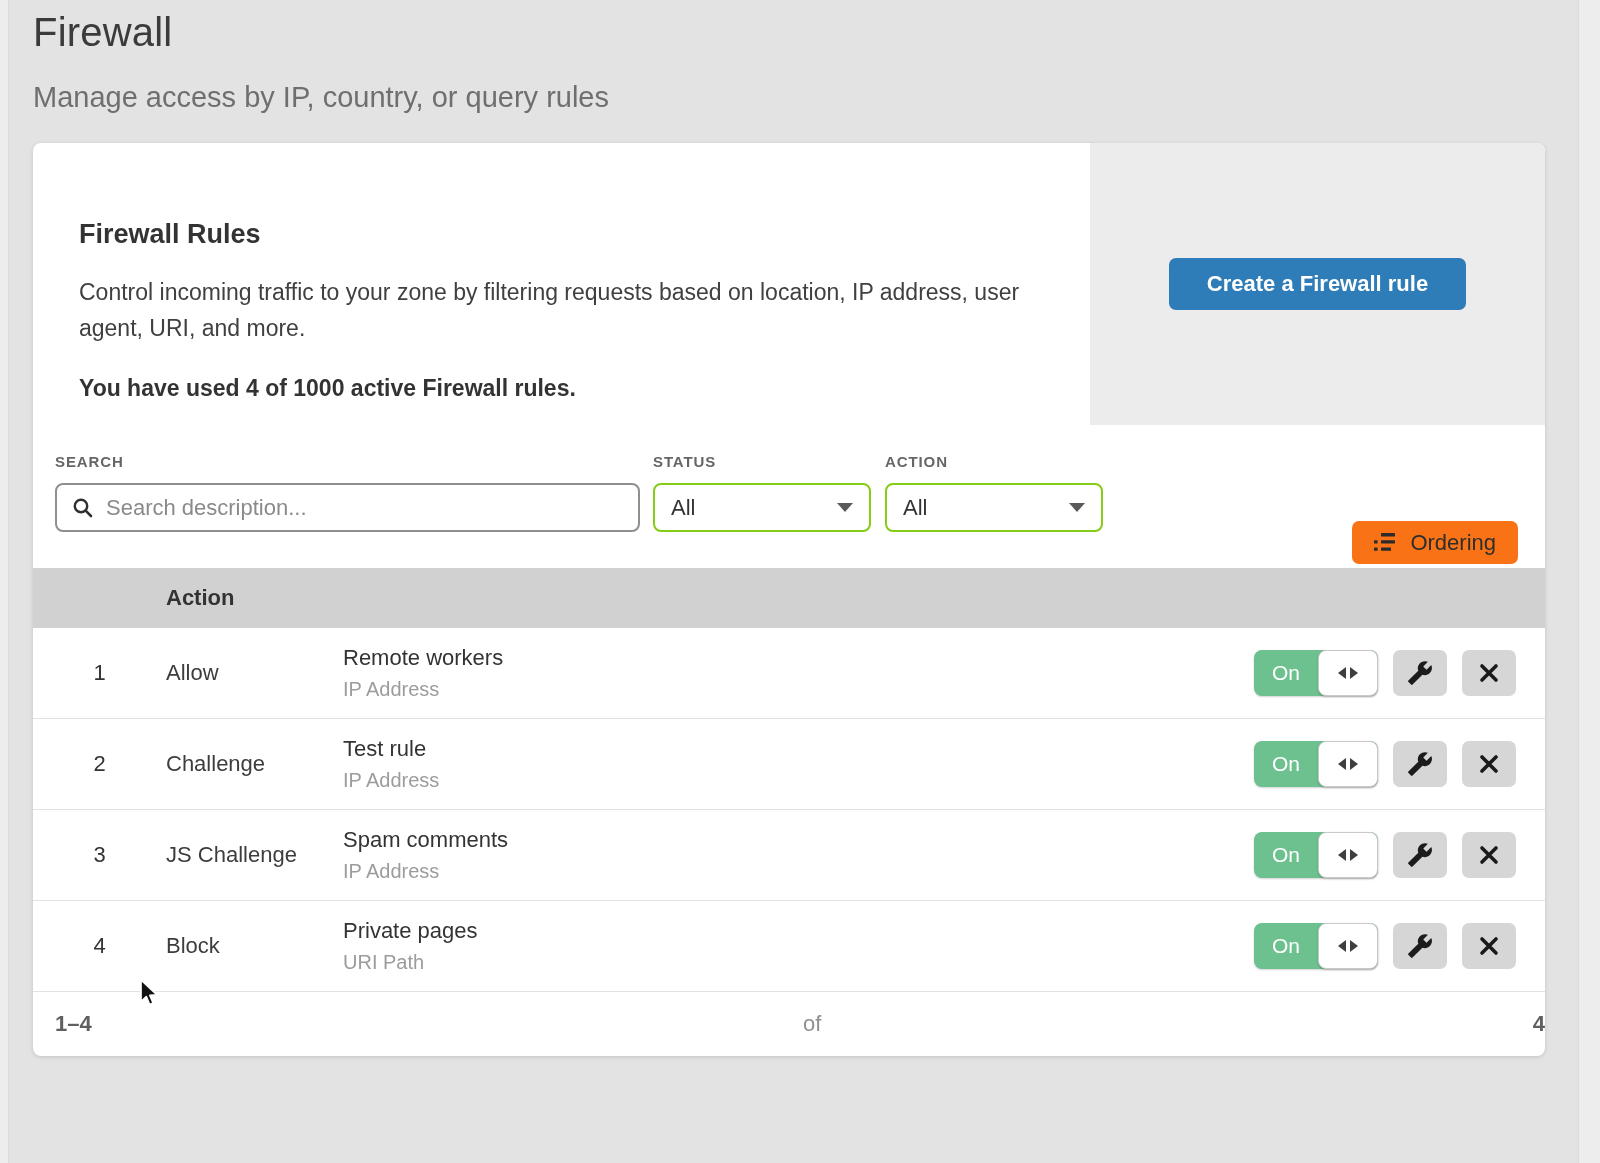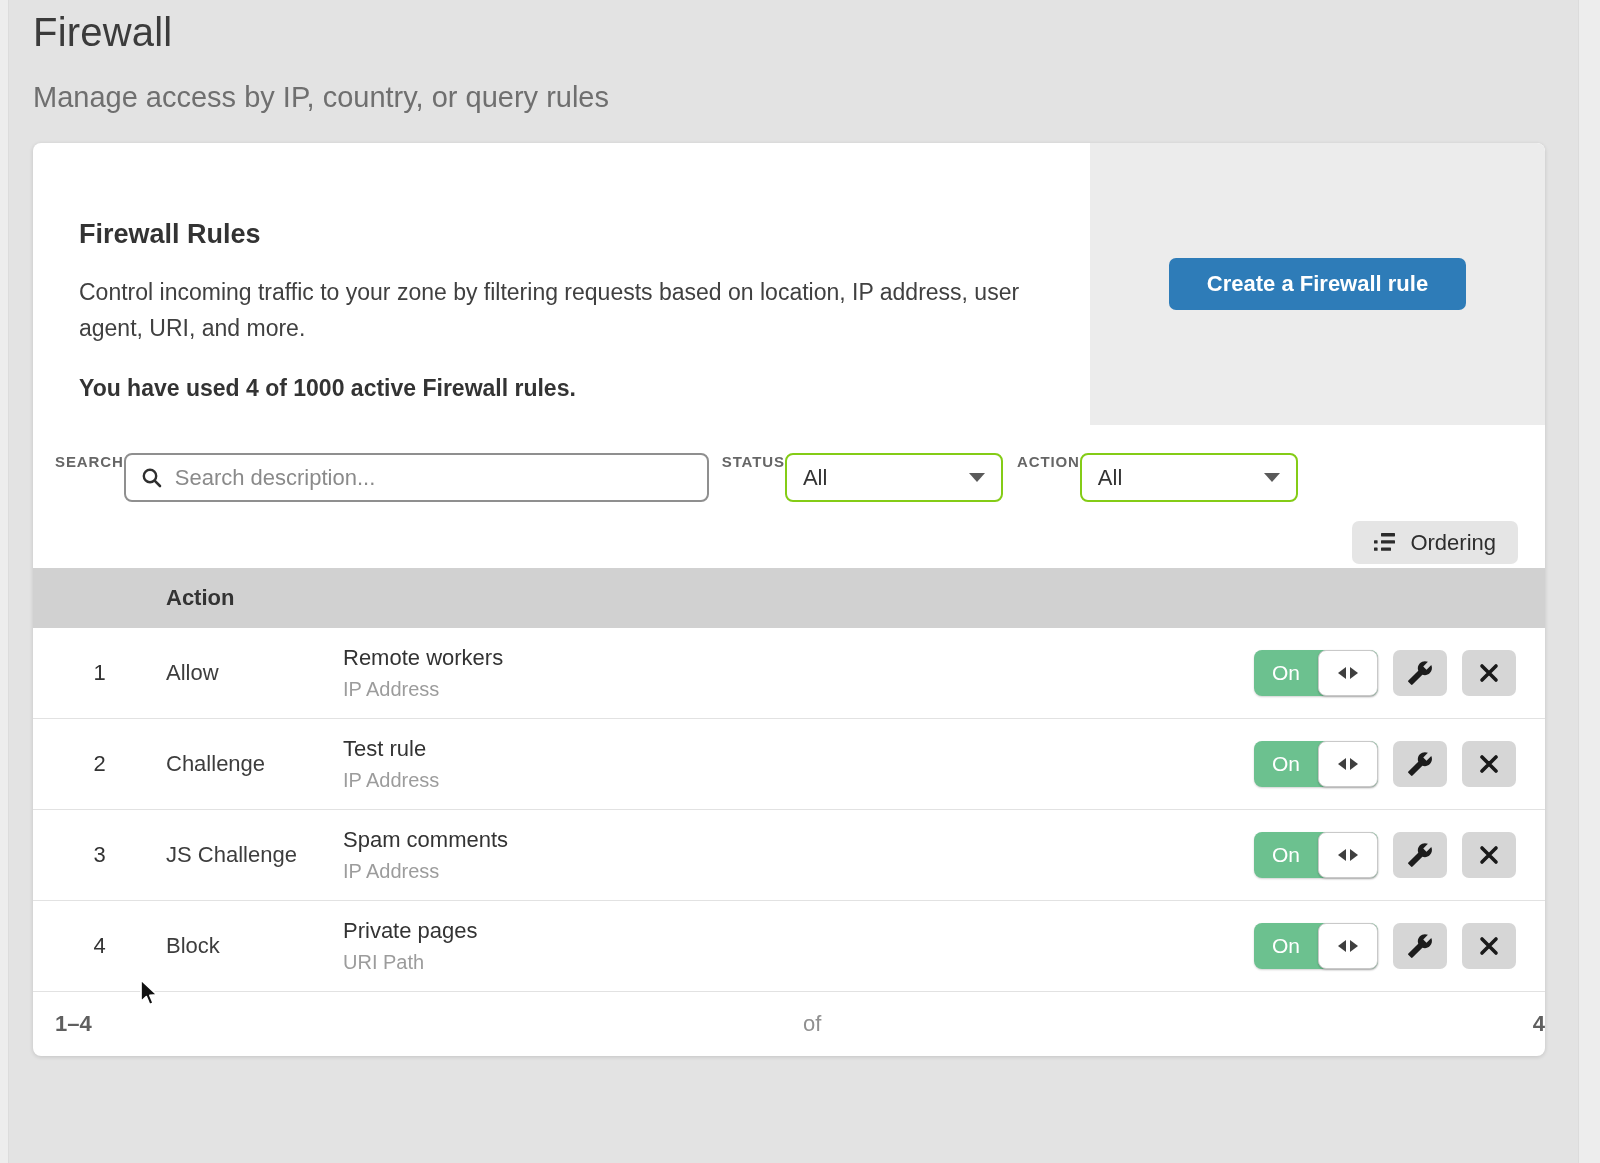--- a/index.html
+++ b/index.html
@@ -36,21 +36,21 @@
     display: flex; align-items: center; justify-content: center;
   }
   .create-btn {
     background: #2e7cb8; color: #fff; border: none; cursor: pointer;
     font-family: inherit; font-size: 22px; font-weight: 700;
     padding: 13px 38px; border-radius: 7px;
   }
 
   
   .filters { display: flex; align-items: flex-start; padding: 28px 27px 0 22px; height: 143px; }
-  .filter-group { display: flex; flex-direction: row; }
+  .filter-group { display: flex; flex-direction: column; }
   .filter-label {
     font-size: 15px; font-weight: 700; color: #666; letter-spacing: 0.9px;
     margin-bottom: 13px;
   }
   .search-box {
     width: 585px; height: 49px; border: 2px solid #8f8f8f; border-radius: 8px;
     display: flex; align-items: center; padding: 12px 14px; background: #fff;
   }
   .search-box svg { flex: 0 0 auto; margin-right: 11px; }
   .search-input {
@@ -60,21 +60,21 @@
   .search-input::placeholder { color: #8a8a8a; }
   .gap-a { width: 13px; } .gap-b { width: 14px; }
   .select {
     width: 218px; height: 49px; border: 2px solid #84cc16; border-radius: 8px;
     background: #fff; display: flex; align-items: center; justify-content: space-between;
     padding: 0 16px 0 16px; font-size: 22px; color: #333; cursor: pointer;
   }
   .chevron-down { width: 0; height: 0; border-left: 8px solid transparent; border-right: 8px solid transparent; border-top: 9px solid #5a5a5a; }
   .ordering-btn {
     margin-left: auto; align-self: flex-end; margin-bottom: 4px;
-    height: 43px; padding: 0 22px; background: #e5e5e5; border: none; border-radius: 7px;
+    height: 43px; padding: 0 22px; background: #f97316; border: none; border-radius: 7px;
     display: flex; align-items: center; gap: 12px; cursor: pointer;
     font-family: inherit; font-size: 22px; color: #2e2e2e;
   }
 
   
   .table-header {
     height: 60px; background: #d1d1d1;
     display: grid; grid-template-columns: 133px 177px 1fr; align-items: center;
   }
   .table-header .col { font-size: 22px; font-weight: 700; color: #333; }

